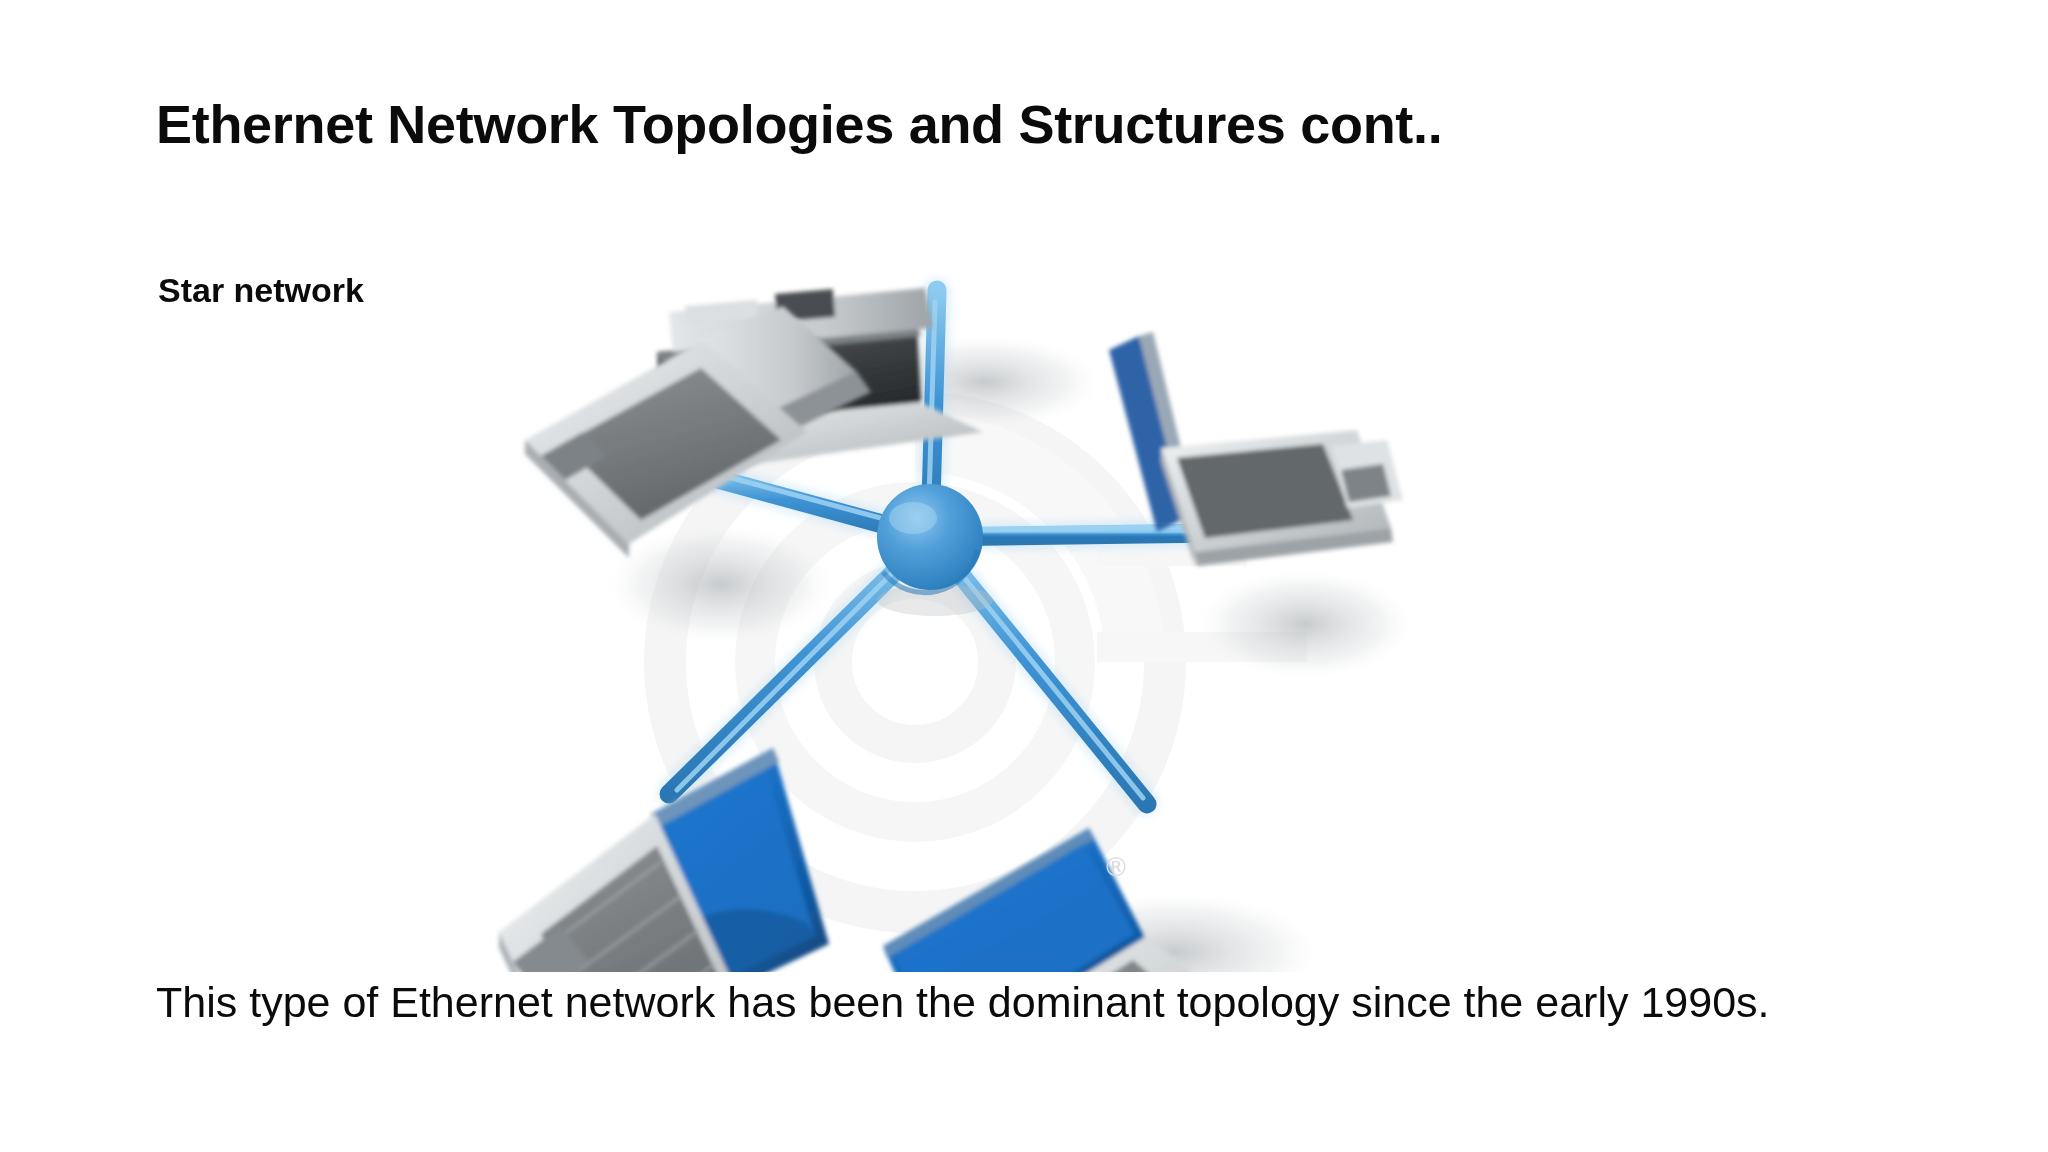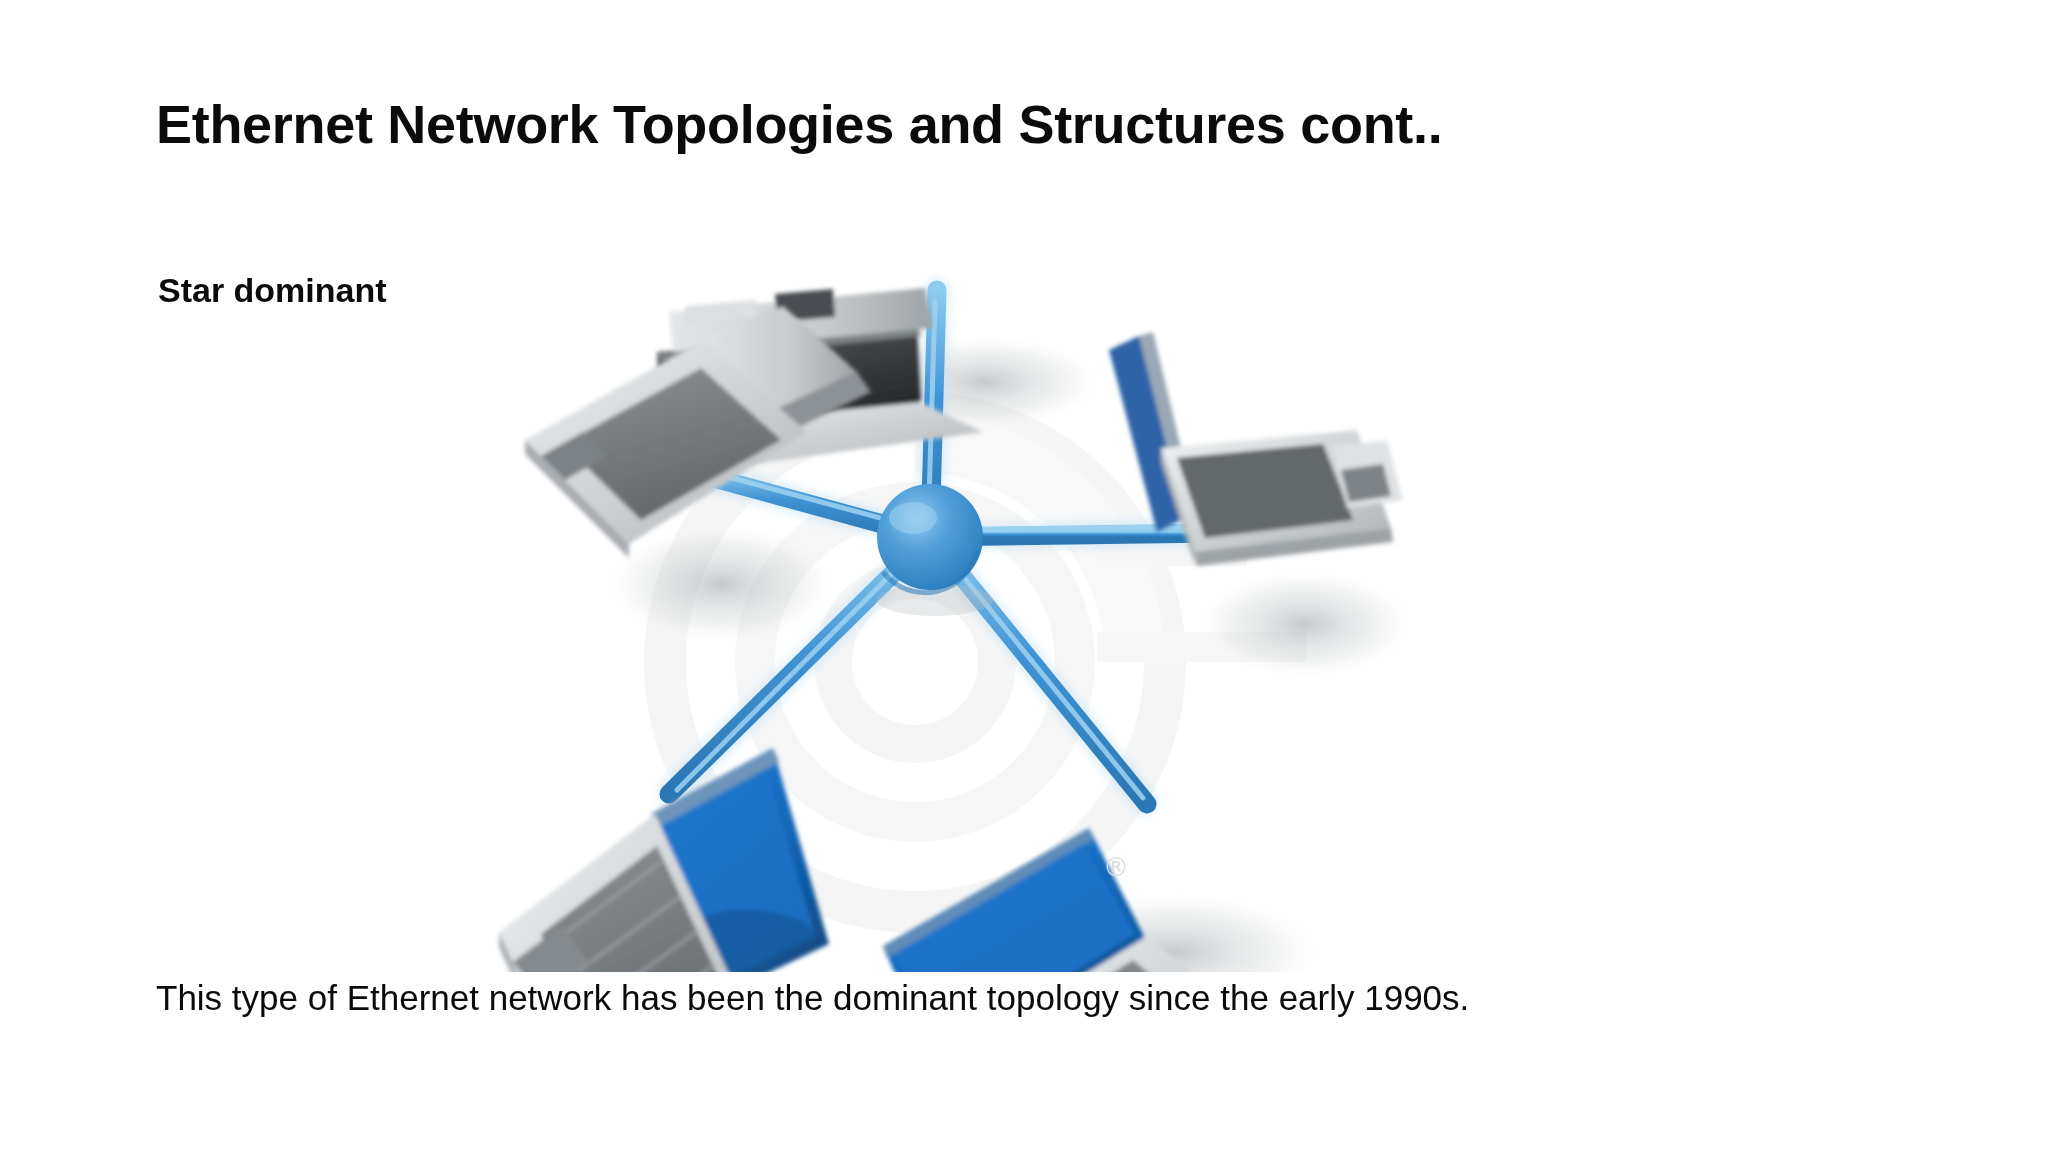--- a/index.html
+++ b/index.html
@@ -51,21 +51,21 @@
     line-height: 1.1;
     color: #0b0b0b;
   }
 
   
   .body-text {
     position: absolute;
     left: 156px;
     top: 978px;
     width: 1720px;
-    font-size: 35px;
+    font-size: 43px;
     font-weight: normal;
     line-height: 1.12;
     color: #0b0b0b;
   }
 
   
   .figure {
     position: absolute;
     left: 485px;
     top: 232px;
@@ -107,21 +107,21 @@
     user-select: none;
   }
 </style>
 </head>
 <body>
 
 <div class="slide">
 
   <div class="slide-title">Ethernet Network Topologies and Structures cont..</div>
 
-  <div class="sub-heading">Star dominant</div>
+  <div class="sub-heading">Star network</div>
 
   <div class="figure">
     <svg class="figure-svg" viewBox="0 0 1000 740">
       <defs>
         <radialGradient id="hubGrad" cx="38%" cy="32%" r="72%">
           <stop offset="0%" stop-color="#8fc8ee"></stop>
           <stop offset="42%" stop-color="#52a0da"></stop>
           <stop offset="100%" stop-color="#2b7dbd"></stop>
         </radialGradient>
         <linearGradient id="cableGrad" x1="0" y1="0" x2="0" y2="1">

